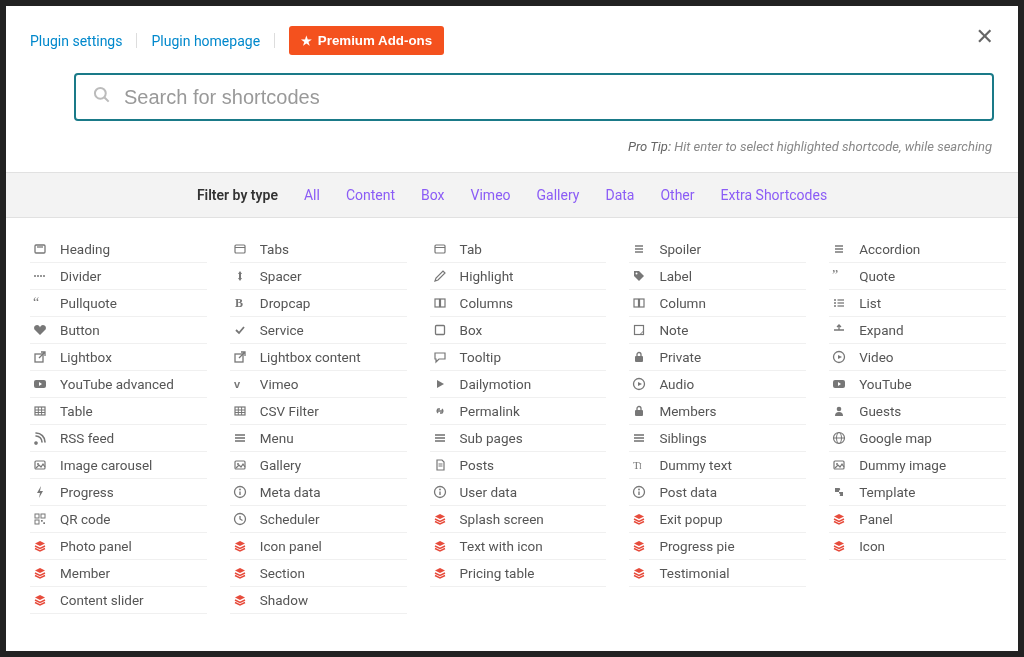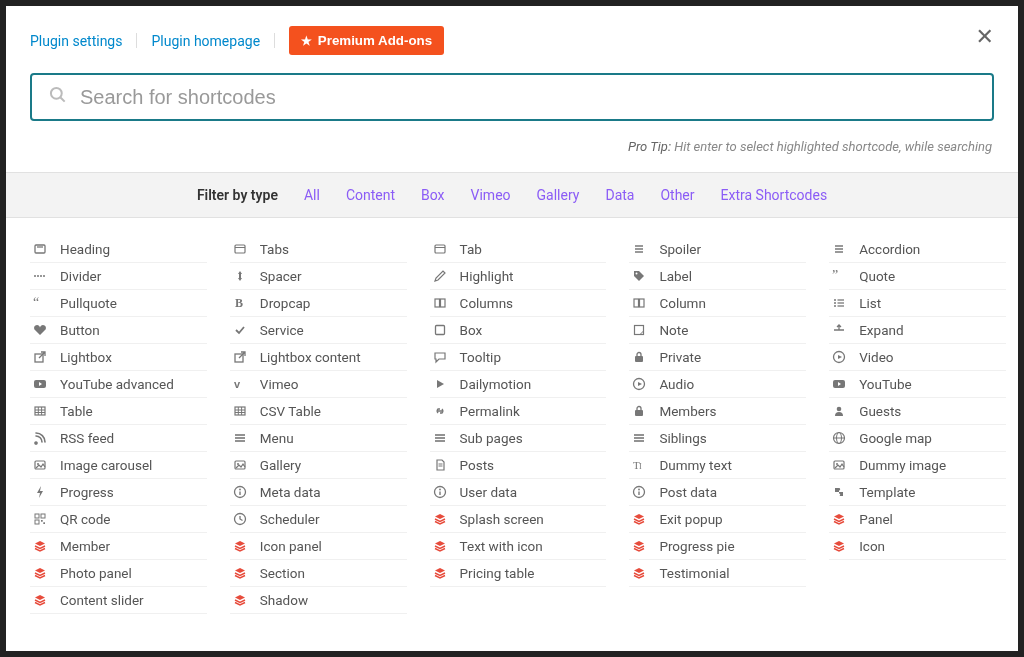--- a/index.html
+++ b/index.html
@@ -5,21 +5,21 @@
   * { box-sizing: border-box; margin: 0; padding: 0; }
   html, body { width: 1024px; height: 657px; background: #222; font-family: -apple-system, "Segoe UI", Roboto, Arial, sans-serif; font-size: 14px; color: #444; }
   .frame { position: relative; background: #fff; margin: 6px; width: 1012px; height: 645px; overflow: hidden; }
   .topbar { display: flex; align-items: center; gap: 14px; padding: 20px 24px 18px 24px; }
   .top-link { color: #0088cc; text-decoration: none; cursor: pointer; }
   .bar-sep { width: 1px; height: 15px; background: #ddd; }
   .premium-btn { display: inline-flex; align-items: center; gap: 6px; background: #f4511e; color: #fff; font-weight: 600; border: none; border-radius: 3px; padding: 7px 12px; cursor: pointer; }
   .premium-btn .star { font-size: 12px; line-height: 1; }
   .close-btn { position: absolute; top: 18px; right: 24px; font-size: 22px; color: #666; cursor: pointer; background: none; border: none; }
   .search-wrap { padding: 0 24px 10px 24px; }
-  .search-box { display: flex; align-items: flex-end; border: 2px solid #1a7a88; border-radius: 4px; padding: 10px 16px; gap: 12px; }
+  .search-box { display: flex; align-items: flex-end; border: 2px solid #1a7a88; border-radius: 4px; padding: 10px 16px; gap: 12px; margin-left: 44px; }
   .search-icon { color: #bbb; font-size: 18px; }
   .search-input { flex: 1; border: none; outline: none; font-size: 20px; color: #444; }
   .search-input::placeholder { color: #999; }
   .pro-tip { padding: 8px 26px 18px 24px; text-align: right; font-size: 13px; color: #888; font-style: italic; }
   .pro-tip b { color: #666; font-style: italic; font-weight: 400; }
   .filter-bar { background: #f3f3f3; border-top: 1px solid #e1e1e1; border-bottom: 1px solid #e1e1e1; display: flex; justify-content: center; align-items: center; gap: 26px; padding: 14px 0; }
   .filter-label { font-weight: 600; color: #333; }
   .filter-item { color: #8b5cf6; cursor: pointer; }
   .grid { padding: 18px 12px 18px 24px; display: grid; grid-template-columns: repeat(5, 1fr); gap: 23px; }
   .scol { display: flex; flex-direction: column; }
@@ -167,29 +167,29 @@
             </svg>
           </span>
           <span class="sc-label">QR code</span>
         </div>
         <div class="sc-item">
           <span class="sc-ico red">
             <svg viewBox="0 0 14 14">
               <use href="#i-stack"></use>
             </svg>
           </span>
+          <span class="sc-label">Photo panel</span>
+        </div>
+        <div class="sc-item">
+          <span class="sc-ico red">
+            <svg viewBox="0 0 14 14">
+              <use href="#i-stack"></use>
+            </svg>
+          </span>
           <span class="sc-label">Member</span>
-        </div>
-        <div class="sc-item">
-          <span class="sc-ico red">
-            <svg viewBox="0 0 14 14">
-              <use href="#i-stack"></use>
-            </svg>
-          </span>
-          <span class="sc-label">Photo panel</span>
         </div>
         <div class="sc-item">
           <span class="sc-ico red">
             <svg viewBox="0 0 14 14">
               <use href="#i-stack"></use>
             </svg>
           </span>
           <span class="sc-label">Content slider</span>
         </div>
       </div>
@@ -241,21 +241,21 @@
             </svg>
           </span>
           <span class="sc-label">Vimeo</span>
         </div>
         <div class="sc-item">
           <span class="sc-ico">
             <svg viewBox="0 0 14 14">
               <use href="#i-table"></use>
             </svg>
           </span>
-          <span class="sc-label">CSV Table</span>
+          <span class="sc-label">CSV Filter</span>
         </div>
         <div class="sc-item">
           <span class="sc-ico">
             <svg viewBox="0 0 14 14">
               <use href="#i-menu"></use>
             </svg>
           </span>
           <span class="sc-label">Menu</span>
         </div>
         <div class="sc-item">

